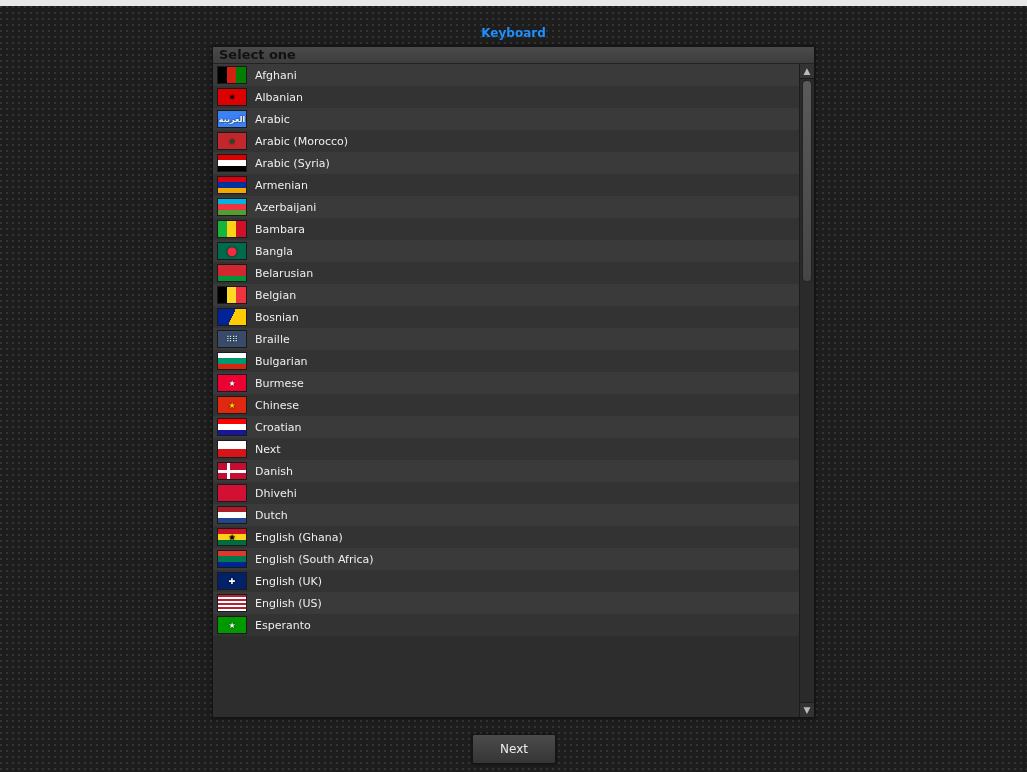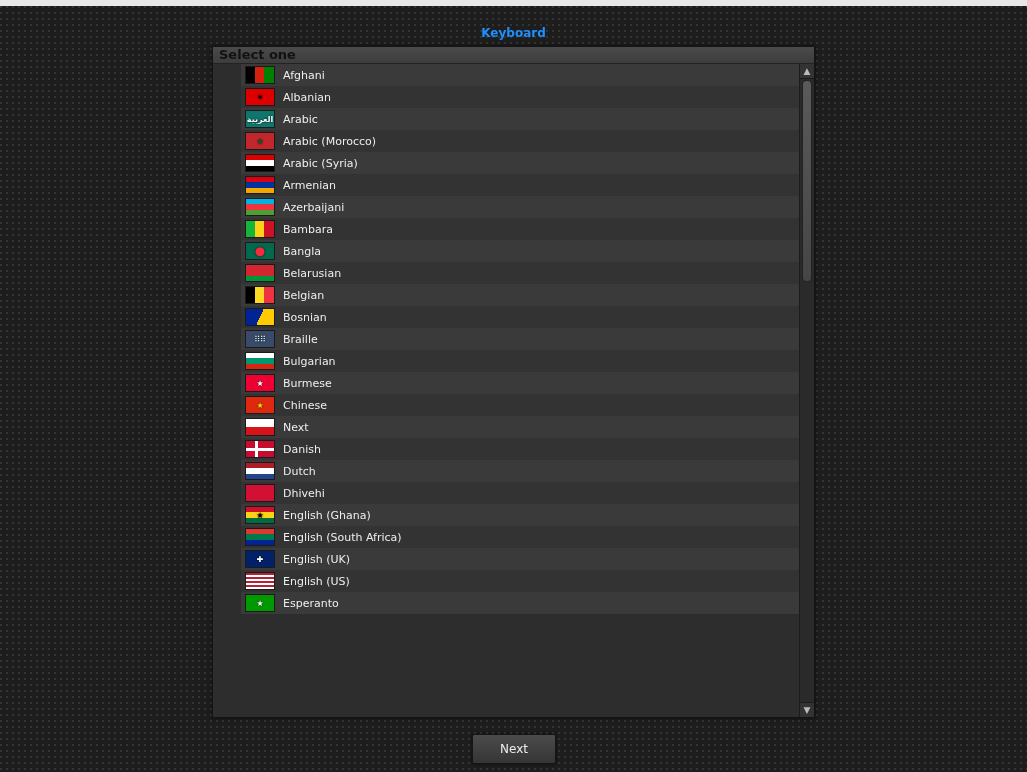--- a/index.html
+++ b/index.html
@@ -57,21 +57,20 @@
     font-size: 13px;
     color: #111;
     border-bottom: 1px solid #232323;
   }
   .listwrap {
     position: absolute;
     top: 17px;
     left: 0;
     right: 0;
     bottom: 0;
-    margin-left: 28px;
   }
   .list {
     position: absolute;
     top: 0;
     left: 0;
     right: 14px;
     bottom: 0;
     overflow: hidden;
   }
   .scrollbar {
@@ -176,21 +175,21 @@
 
       <div class="row">
             <div class="flag" style="background:linear-gradient(90deg,#000 33%,#d32011 33% 66%,#008000 66%)"></div>
             <span class="row-label">Afghani</span>
           </div>
           <div class="row">
             <div class="flag" style="background:#d00;color:#000">✶</div>
             <span class="row-label">Albanian</span>
           </div>
           <div class="row">
-            <div class="flag" style="background:#0f766e;color:#fff;font-weight:bold">العربية</div>
+            <div class="flag" style="background:#3b82f6;color:#fff;font-weight:bold">العربية</div>
             <span class="row-label">Arabic</span>
           </div>
           <div class="row">
             <div class="flag" style="background:#c1272d;color:#006233;font-weight:bold">★</div>
             <span class="row-label">Arabic (Morocco)</span>
           </div>
           <div class="row">
             <div class="flag" style="background:linear-gradient(#d00 33%,#fff 33% 66%,#000 66%)"></div>
             <span class="row-label">Arabic (Syria)</span>
           </div>
@@ -232,34 +231,38 @@
           </div>
           <div class="row">
             <div class="flag" style="background:#e03;color:#fff">★</div>
             <span class="row-label">Burmese</span>
           </div>
           <div class="row">
             <div class="flag" style="background:#de2910;color:#ffde00">★</div>
             <span class="row-label">Chinese</span>
           </div>
           <div class="row">
+            <div class="flag" style="background:linear-gradient(#ff0000 33%,#fff 33% 66%,#171796 66%)"></div>
+            <span class="row-label">Croatian</span>
+          </div>
+          <div class="row">
             <div class="flag" style="background:linear-gradient(#fff 50%,#d7141a 50%)"></div>
             <span class="row-label">Next</span>
           </div>
           <div class="row">
             <div class="flag" style="background:#c60c30;background-image:linear-gradient(#fff,#fff),linear-gradient(#fff,#fff);background-size:100% 3px,3px 100%;background-position:0 7px,9px 0;background-repeat:no-repeat"></div>
             <span class="row-label">Danish</span>
           </div>
           <div class="row">
+            <div class="flag" style="background:#d21034"></div>
+            <span class="row-label">Dhivehi</span>
+          </div>
+          <div class="row">
             <div class="flag" style="background:linear-gradient(#ae1c28 33%,#fff 33% 66%,#21468b 66%)"></div>
             <span class="row-label">Dutch</span>
-          </div>
-          <div class="row">
-            <div class="flag" style="background:#d21034"></div>
-            <span class="row-label">Dhivehi</span>
           </div>
           <div class="row">
             <div class="flag" style="background:linear-gradient(#ce1126 33%,#fcd116 33% 66%,#006b3f 66%);color:#000">★</div>
             <span class="row-label">English (Ghana)</span>
           </div>
           <div class="row">
             <div class="flag" style="background:linear-gradient(#de3831 33%,#007a4d 33% 66%,#002395 66%)"></div>
             <span class="row-label">English (South Africa)</span>
           </div>
           <div class="row">

